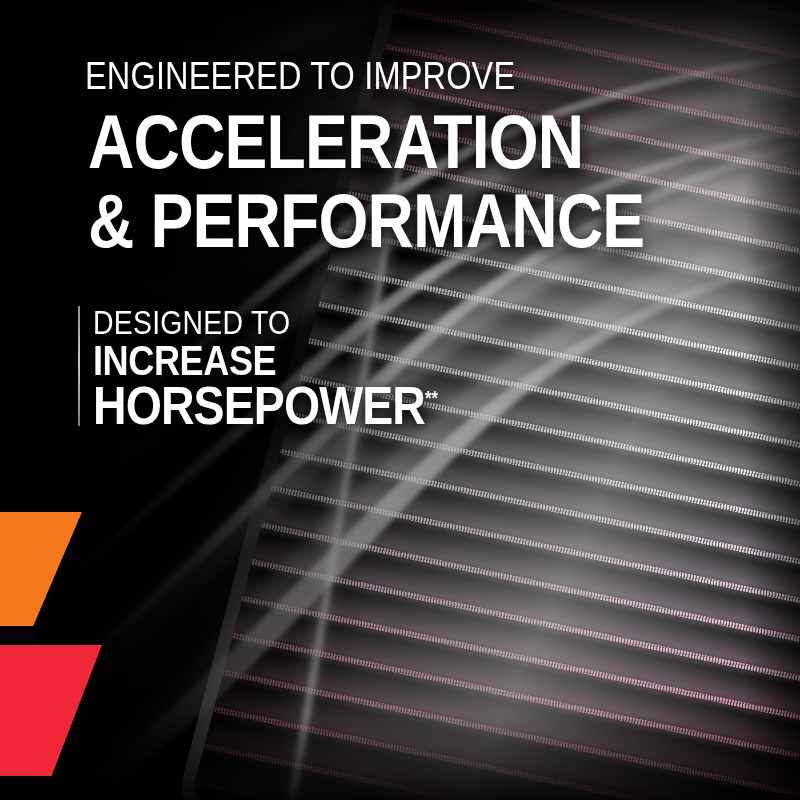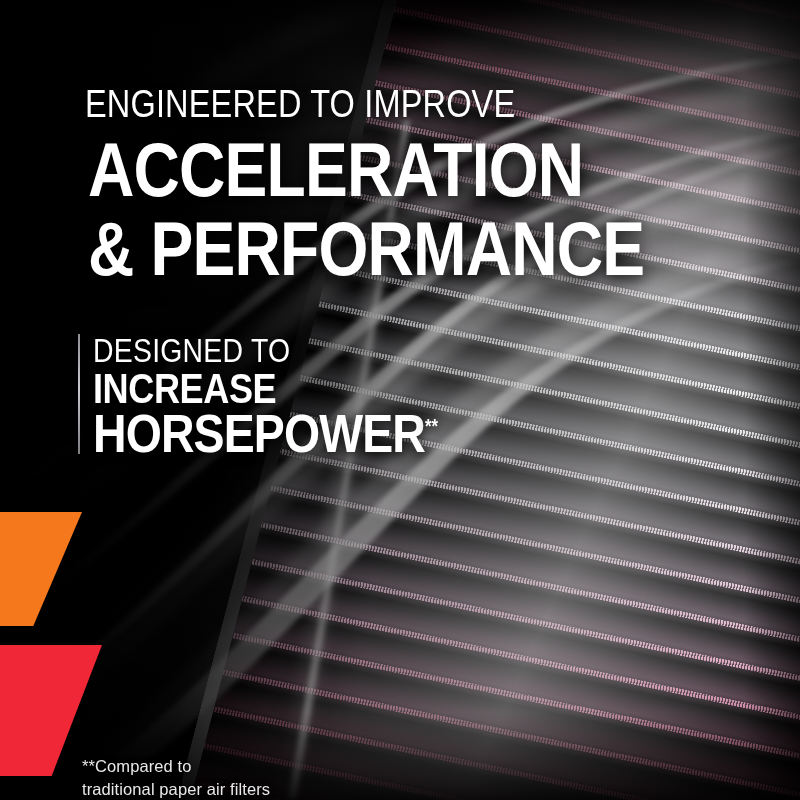--- a/index.html
+++ b/index.html
@@ -177,21 +177,21 @@
     background:var(--orange,#F5781C);
     clip-path:polygon(0% 0%, 100% 0%, 58% 100%, 0% 100%);
   }
   #flash-red {
     left:-34px; top:645px; width:136px; height:131px;
     background:var(--red,#EF2737);
     clip-path:polygon(0% 0%, 100% 0%, 63% 100%, 0% 100%);
   }
 
   
-  #copy { position:absolute; inset:0;margin-top:28px; }
+  #copy { position:absolute; inset:0; }
 
   .eyebrow {
     position:absolute;
     left:85px; top:57px;
     font-size:38px;
     line-height:1;
     font-weight:400;
     letter-spacing:.2px;
     color:#fff;
     transform:scaleX(.855);
@@ -353,17 +353,15 @@
     <div class="hero" id="hero-2">&amp; PERFORMANCE</div>
 
     <div id="sub-rule"></div>
 
     <div class="sub" id="sub-1">DESIGNED TO</div>
 
     <div class="sub" id="sub-2">INCREASE</div>
 
     <div class="sub" id="sub-3"><span>HORSEPOWER</span><sup>**</sup></div>
 
-    <div id="footnote">**Compared to
-traditional paper air filters</div>
 
   </div>
 </div>
 
 </body></html>

